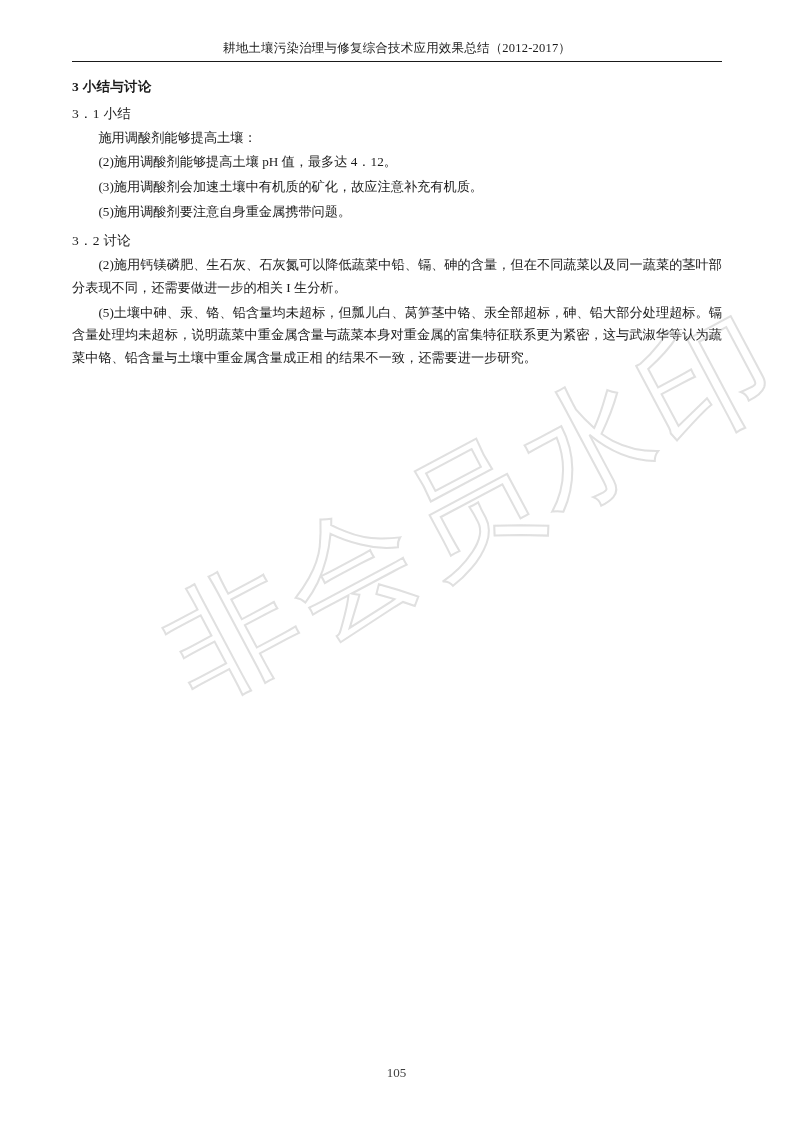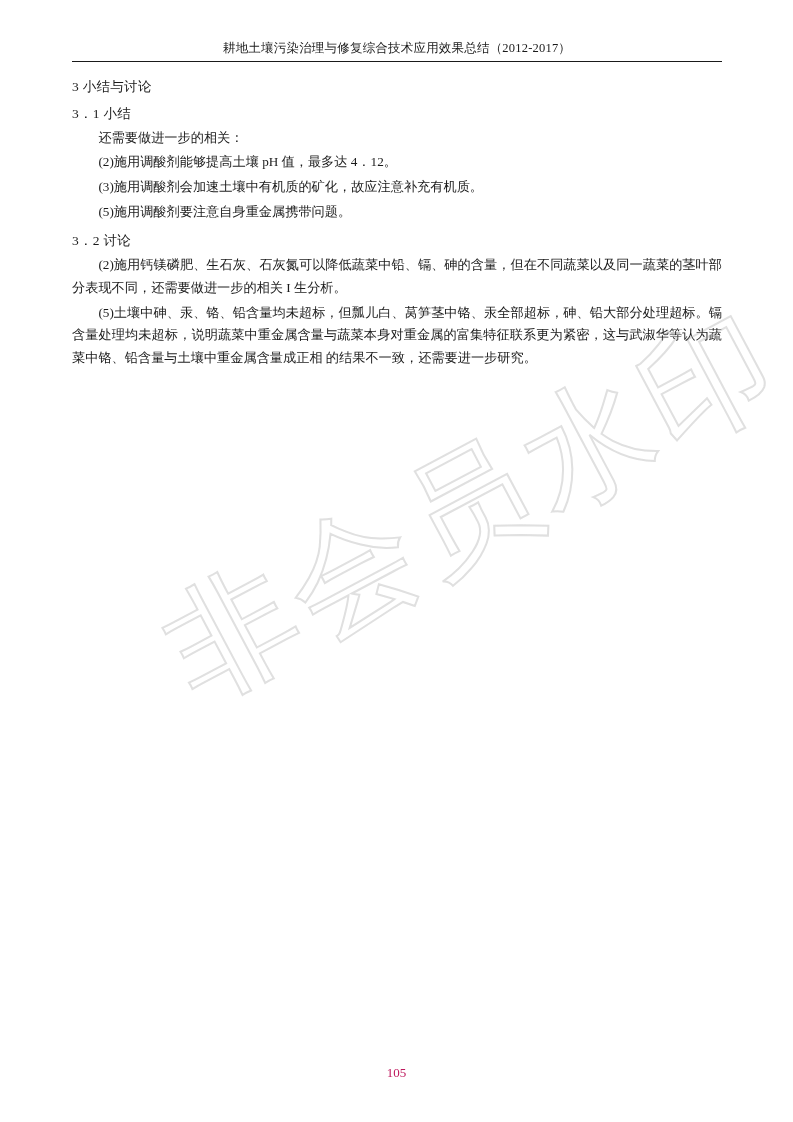--- a/index.html
+++ b/index.html
@@ -33,21 +33,21 @@
     padding-bottom: 3px;
     color: #1a1a1a;
   }
   .header-rule {
     border-bottom: 1.1px solid #1a1a1a;
     width: 100%;
     margin-bottom: 16px;
   }
   .h-section {
     font-size: 13.5px;
-    font-weight: normal;
+    font-weight: bold;
     margin: 10px 0 4px 0;
     letter-spacing: 0.3px;
   }
   .h-sub {
     font-size: 13.5px;
     font-weight: normal;
     margin: 9px 0 4px 0;
     letter-spacing: 0.3px;
   }
   .para {
@@ -85,37 +85,37 @@
     white-space: nowrap;
     opacity: 0.75;
   }
   .page-number {
     position: absolute;
     left: 0;
     top: 1065px;
     width: 793px;
     text-align: center;
     font-size: 13px;
-    color: #be185d;
+    color: #404040;
   }
 </style>
 </head>
 <body>
 
 <div class="page">
 
   <div class="page-inner">
 
     <div class="header">耕地土壤污染治理与修复综合技术应用效果总结（2012-2017）</div>
     <div class="header-rule"></div>
 
     <div class="h-section">3  小结与讨论</div>
 
     <div class="h-sub">3．1 小结</div>
-    <div class="para indent">还需要做进一步的相关：</div>
+    <div class="para indent">施用调酸剂能够提高土壤：</div>
     <div class="para indent">(2)施用调酸剂能够提高土壤 pH 值，最多达 4．12。</div>
     <div class="para indent">(3)施用调酸剂会加速土壤中有机质的矿化，故应注意补充有机质。</div>
     <div class="para indent">(5)施用调酸剂要注意自身重金属携带问题。</div>
 
     <div class="h-sub">3．2 讨论</div>
     <div class="para indent">(2)施用钙镁磷肥、生石灰、石灰氮可以降低蔬菜中铅、镉、砷的含量，但在不同蔬菜以及同一蔬菜的茎叶部分表现不同，还需要做进一步的相关 I 生分析。</div>
     <div class="para indent">(5)土壤中砷、汞、铬、铅含量均未超标，但瓢儿白、莴笋茎中铬、汞全部超标，砷、铅大部分处理超标。镉含量处理均未超标，说明蔬菜中重金属含量与蔬菜本身对重金属的富集特征联系更为紧密，这与武淑华等认为蔬菜中铬、铅含量与土壤中重金属含量成正相  的结果不一致，还需要进一步研究。</div>
 
   </div>
 

